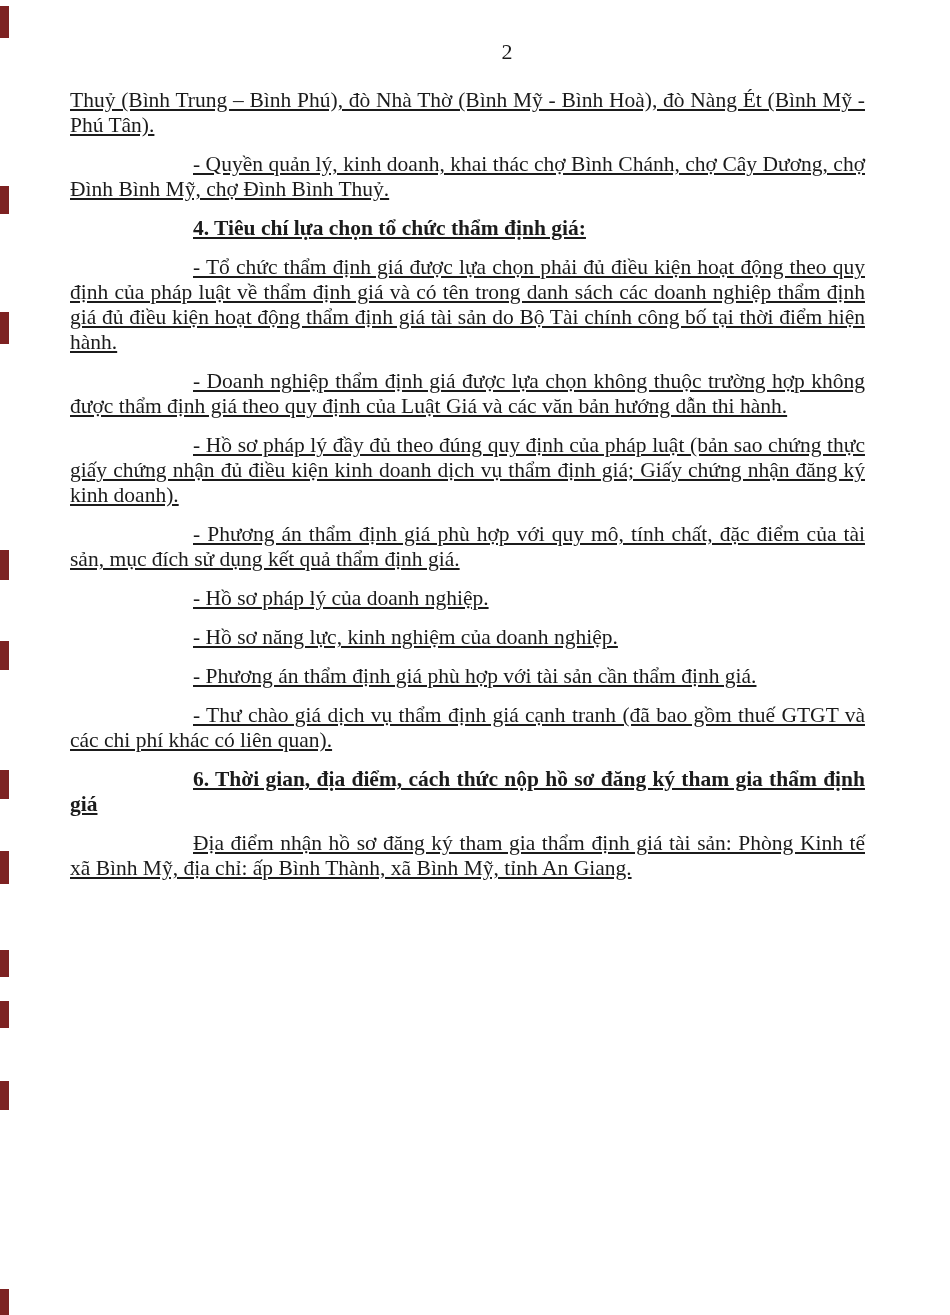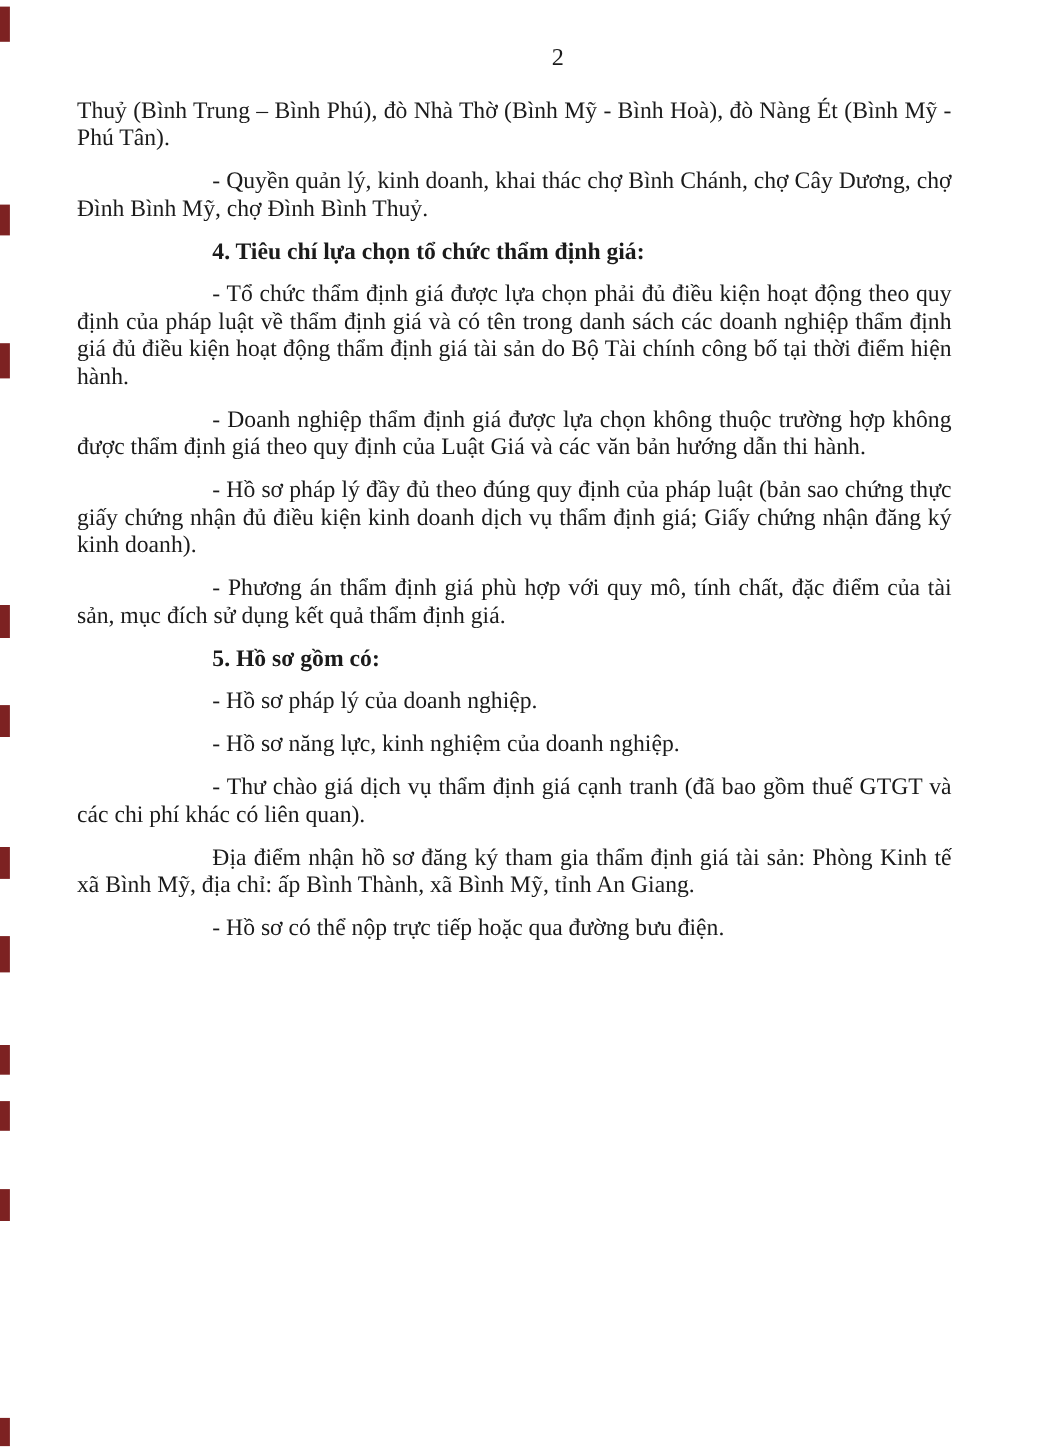--- a/index.html
+++ b/index.html
@@ -28,20 +28,21 @@
     position: absolute;
     left: 70px;
     top: 88px;
     width: 795px;
     font-size: 21.5px;
     line-height: 25px;
   }
   .doc-body p {
     margin: 0 0 14px 0;
     text-align: justify;
+    text-decoration: underline;
   }
   .doc-body p.indent {
     text-indent: 123px;
   }
   .doc-body .bold {
     font-weight: bold;
   }
   .scan-mark {
     position: absolute;
     left: 0;
@@ -56,26 +57,26 @@
   <div class="page-number">2</div>
 
   <div class="doc-body">
       <p><span>Thuỷ (Bình Trung – Bình Phú), đò Nhà Thờ (Bình Mỹ - Bình Hoà), đò Nàng Ét (Bình Mỹ - Phú Tân).</span></p>
       <p class="indent"><span>- Quyền quản lý, kinh doanh, khai thác chợ Bình Chánh, chợ Cây Dương, chợ Đình Bình Mỹ, chợ Đình Bình Thuỷ.</span></p>
       <p class="indent"><span class="bold">4. Tiêu chí lựa chọn tổ chức thẩm định giá:</span></p>
       <p class="indent"><span>- Tổ chức thẩm định giá được lựa chọn phải đủ điều kiện hoạt động theo quy định của pháp luật về thẩm định giá và có tên trong danh sách các doanh nghiệp thẩm định giá đủ điều kiện hoạt động thẩm định giá tài sản do Bộ Tài chính công bố tại thời điểm hiện hành.</span></p>
       <p class="indent"><span>- Doanh nghiệp thẩm định giá được lựa chọn không thuộc trường hợp không được thẩm định giá theo quy định của Luật Giá và các văn bản hướng dẫn thi hành.</span></p>
       <p class="indent"><span>- Hồ sơ pháp lý đầy đủ theo đúng quy định của pháp luật (bản sao chứng thực giấy chứng nhận đủ điều kiện kinh doanh dịch vụ thẩm định giá; Giấy chứng nhận đăng ký kinh doanh).</span></p>
       <p class="indent"><span>- Phương án thẩm định giá phù hợp với quy mô, tính chất, đặc điểm của tài sản, mục đích sử dụng kết quả thẩm định giá.</span></p>
-      <p class="indent"><span class="bold">5. Hồ sơ gồm có:</span></p>
       <p class="indent"><span>- Hồ sơ pháp lý của doanh nghiệp.</span></p>
       <p class="indent"><span>- Hồ sơ năng lực, kinh nghiệm của doanh nghiệp.</span></p>
+      <p class="indent"><span>- Phương án thẩm định giá phù hợp với tài sản cần thẩm định giá.</span></p>
       <p class="indent"><span>- Thư chào giá dịch vụ thẩm định giá cạnh tranh (đã bao gồm thuế GTGT và các chi phí khác có liên quan).</span></p>
+      <p class="indent"><span class="bold">6. Thời gian, địa điểm, cách thức nộp hồ sơ đăng ký tham gia thẩm định giá</span></p>
       <p class="indent"><span>Địa điểm nhận hồ sơ đăng ký tham gia thẩm định giá tài sản: Phòng Kinh tế xã Bình Mỹ, địa chỉ: ấp Bình Thành, xã Bình Mỹ, tỉnh An Giang.</span></p>
-      <p class="indent"><span>- Hồ sơ có thể nộp trực tiếp hoặc qua đường bưu điện.</span></p>
     </div>
 
   <div id="scan-marks">
       <div class="scan-mark" style="top: 6px; height: 32px; background: rgb(125, 34, 34);"></div>
       <div class="scan-mark" style="top: 186px; height: 28px; background: rgb(125, 34, 34);"></div>
       <div class="scan-mark" style="top: 312px; height: 32px; background: rgb(125, 34, 34);"></div>
       <div class="scan-mark" style="top: 550px; height: 30px; background: rgb(125, 34, 34);"></div>
       <div class="scan-mark" style="top: 641px; height: 29px; background: rgb(125, 34, 34);"></div>
       <div class="scan-mark" style="top: 770px; height: 29px; background: rgb(125, 34, 34);"></div>
       <div class="scan-mark" style="top: 851px; height: 33px; background: rgb(125, 34, 34);"></div>

